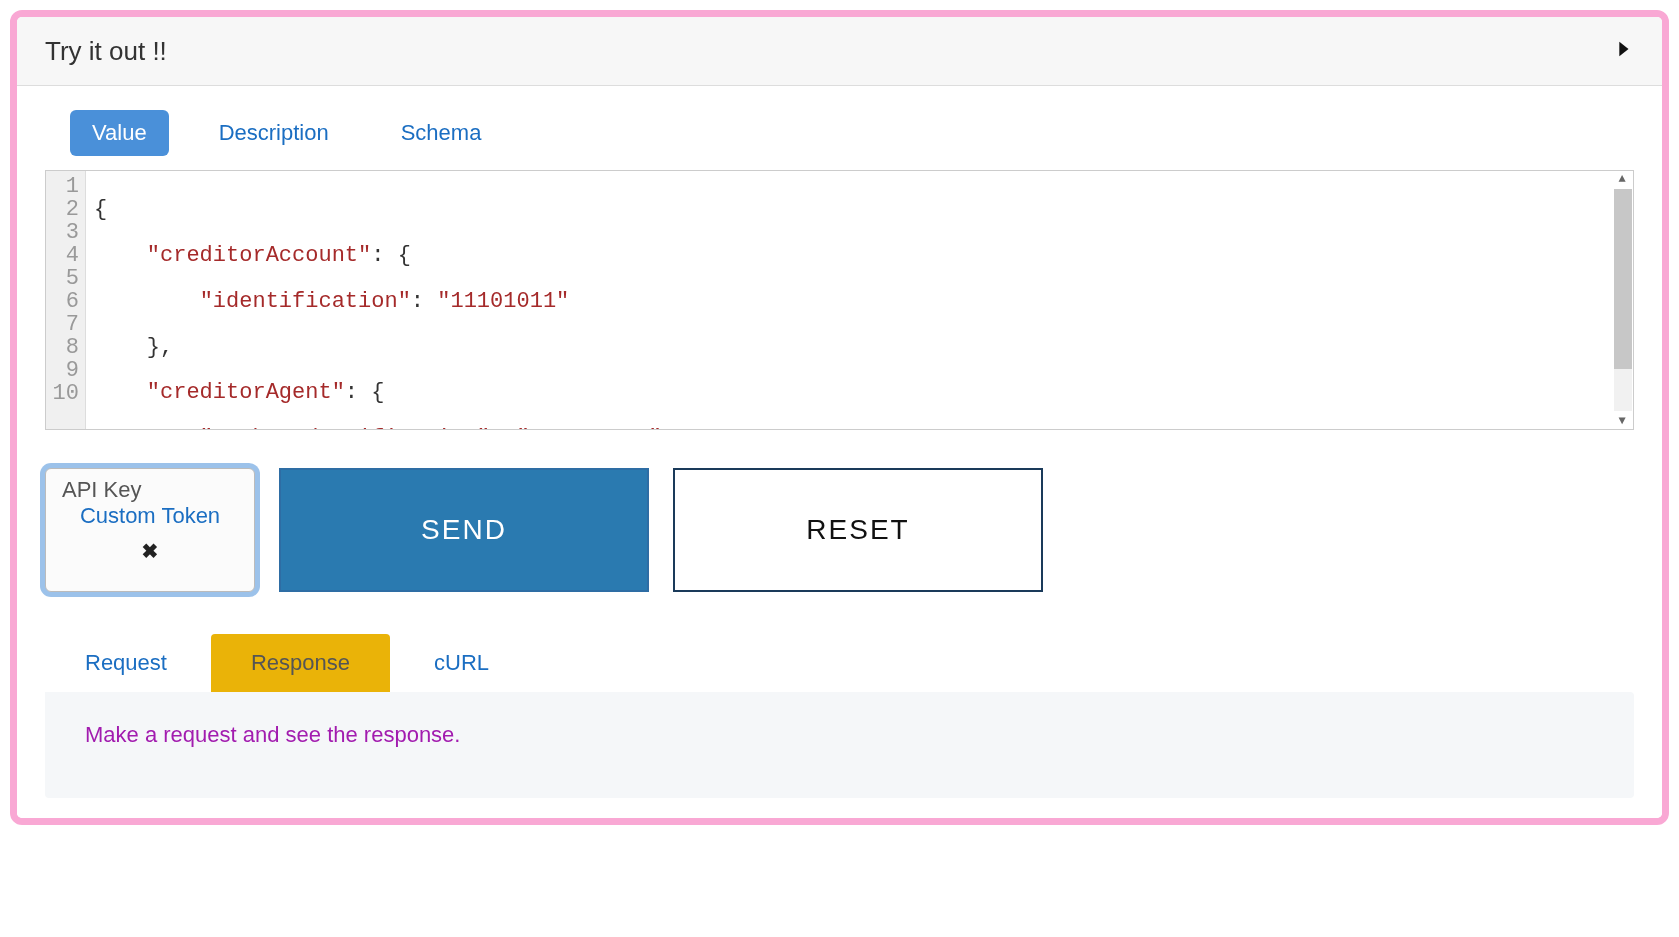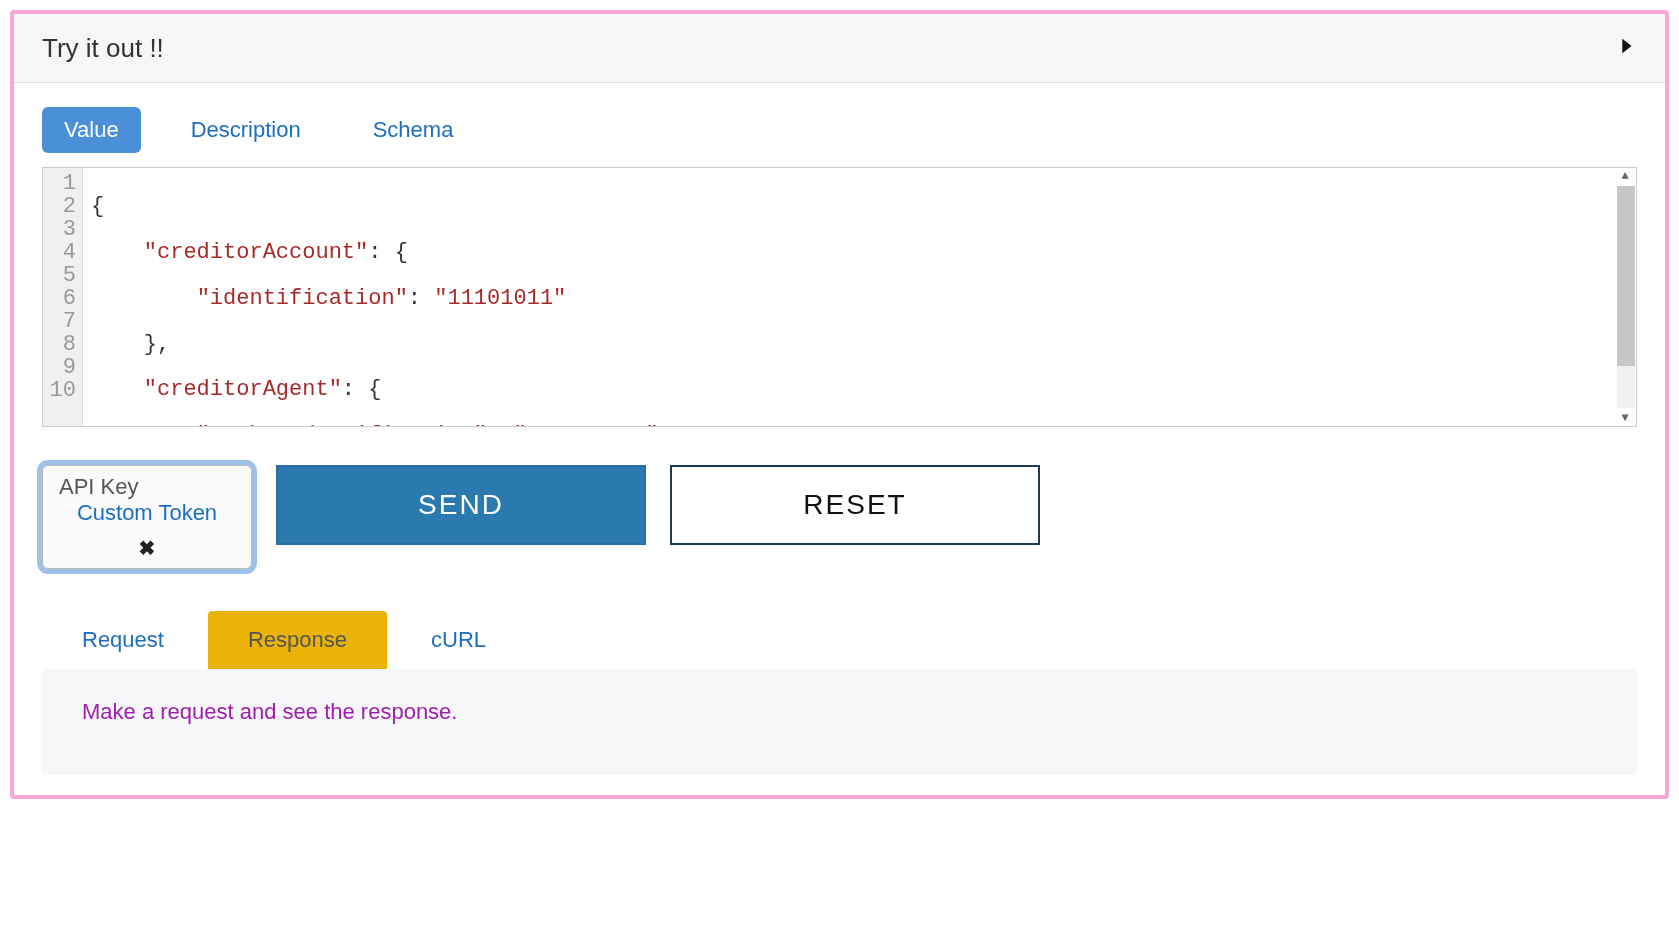--- a/index.html
+++ b/index.html
@@ -3,22 +3,22 @@
 <meta charset="utf-8">
 <style>
   * { box-sizing: border-box; margin: 0; padding: 0; }
   body {
     font-family: -apple-system, BlinkMacSystemFont, "Segoe UI", Helvetica, Arial, sans-serif;
     background: #fff;
     padding: 10px;
     color: #333;
   }
   .panel {
-    border: 4px solid #f9a8d4;
-    border-radius: 4px;
+    border: 7px solid #f9a8d4;
+    border-radius: 12px;
     overflow: hidden;
   }
   .panel-header {
     background: #f7f7f7;
     border-bottom: 1px solid #ddd;
     padding: 18px 28px;
     display: flex;
     justify-content: space-between;
     align-items: center;
   }
@@ -35,20 +35,21 @@
   }
   .panel-body {
     padding: 24px 28px 20px 28px;
     background: #fff;
   }
   .tabs-top {
     display: flex;
     gap: 28px;
     align-items: center;
     margin-bottom: 14px;
+    margin-left: 25px;
   }
   .tab-top {
     font-size: 22px;
     padding: 10px 22px;
     color: #1b6ec2;
     cursor: pointer;
     border-radius: 6px;
   }
   .tab-top.active {
     background: #4a90d9;
@@ -147,21 +148,21 @@
   }
   .btn {
     font-size: 28px;
     letter-spacing: 2px;
     padding: 0 40px;
     display: flex;
     align-items: center;
     justify-content: center;
     cursor: pointer;
     min-width: 370px;
-    height: 80px;
+    height: 124px;
     border: 2px solid #2e6da4;
   }
   .btn-send {
     background: #2a7ab0;
     color: #fff;
   }
   .btn-reset {
     background: #fff;
     color: #111;
     border: 2px solid #1a3a5a;

